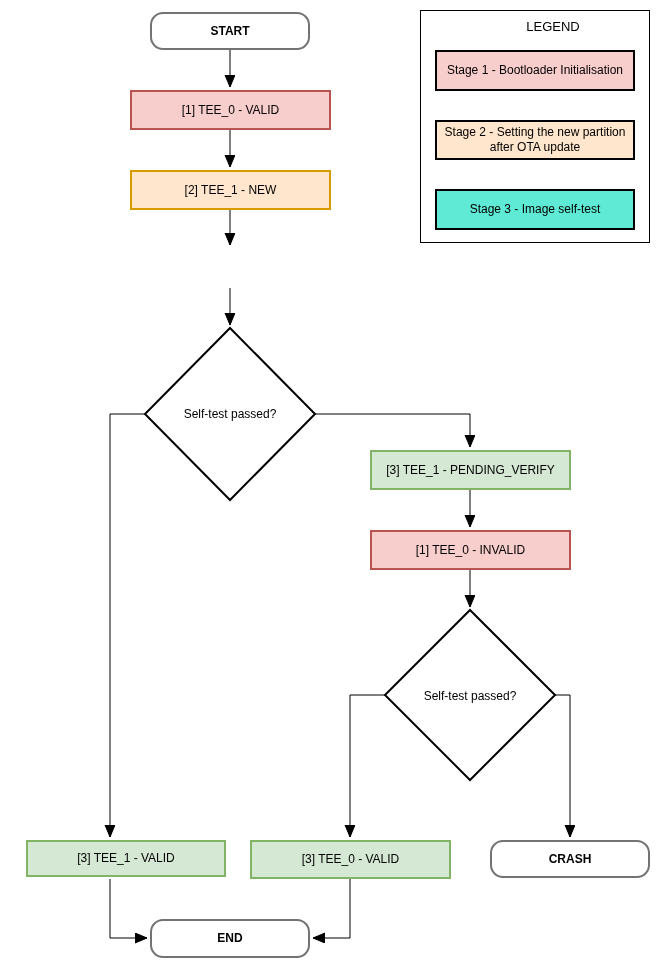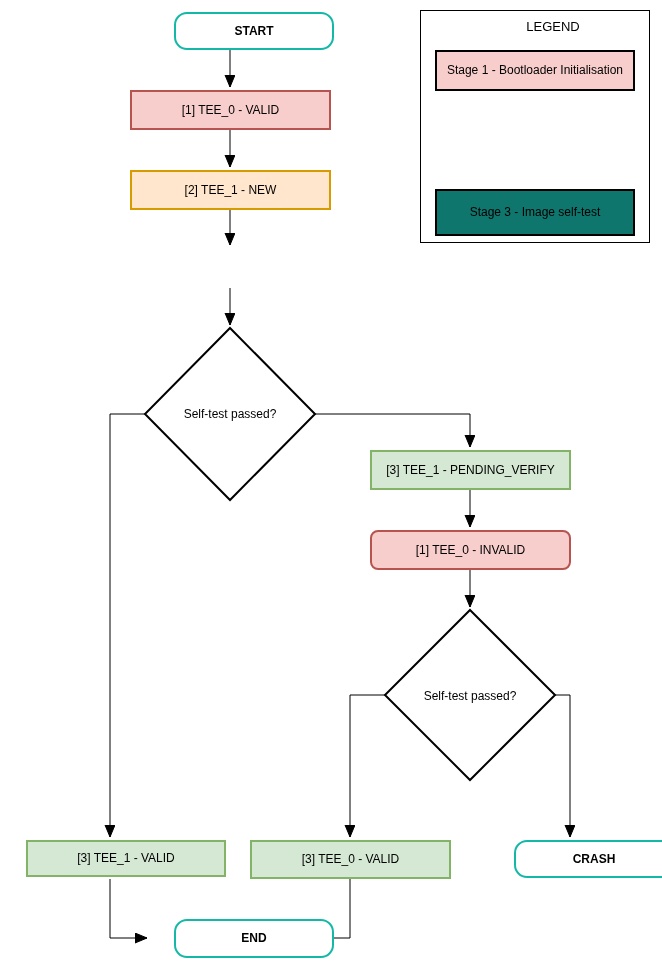--- a/index.html
+++ b/index.html
@@ -10,50 +10,50 @@
   .canvas * { box-sizing:border-box; }
   svg.wires { position:absolute; left:0; top:0; z-index:1; }
   .node {
     position:absolute; z-index:2; display:flex; align-items:center; justify-content:center;
     text-align:center; font-size:12px; line-height:1.25; padding:2px;
   }
   .rect { border:2px solid #000; background:#fff; }
   .stage1 { background:#F8CECC; border-color:#B85450; }
   .stage2 { background:#FFE6CC; border-color:#D79B00; }
   .stage3 { background:#D5E8D4; border-color:#82B366; }
-  .pill  { border:2px solid #14b8a6; background:#fff; border-radius:13px; font-weight:bold;margin-left:24px; }
+  .pill  { border:2px solid #737373; background:#fff; border-radius:13px; font-weight:bold; }
   .dlabel { background:transparent; z-index:3; }
 
   
   .n-start { left:150px; top:12px;  width:160px; height:38px; }
   .n-a     { left:130px; top:90px;  width:201px; height:40px; }
   .n-b     { left:130px; top:170px; width:201px; height:40px; }
   .n-c     { left:130px; top:248px; width:201px; height:40px; }
   .d1-label{ left:145px; top:399px; width:170px; height:30px; }
   .n-d     { left:370px; top:450px; width:201px; height:40px;align-items:center; }
-  .n-e     { left:370px; top:530px; width:201px; height:40px;border-radius:8px; }
+  .n-e     { left:370px; top:530px; width:201px; height:40px; }
   .d2-label{ left:385px; top:681px; width:170px; height:30px; }
   .n-f     { left:10px;  top:840px; width:200px; height:37px;margin-left:16px; }
   .n-g     { left:250px; top:840px; width:201px; height:39px; }
   .n-crash { left:490px; top:840px; width:160px; height:38px; }
   .n-end   { left:150px; top:919px; width:160px; height:39px; }
 
   
   .legend-box {
     position:absolute; left:420px; top:10px; width:230px; height:233px;
     border:1px solid #000; background:#fff; z-index:2;
   }
   .legend-title {
     position:absolute; left:420px; top:18px; width:230px; height:16px; z-index:3;
     display:flex; align-items:center; justify-content:center; font-size:13px;padding-left:36px;
   }
   .lg { border:2px solid #000; z-index:3; }
   .lg-1 { left:435px; top:50px;  width:200px; height:41px; background:#F8CECC; }
   .lg-2 { left:435px; top:120px; width:200px; height:40px; background:#FFE6CC; }
-  .lg-3 { left:435px; top:189px; width:200px; height:47px; background:#0f766e; }
+  .lg-3 { left:435px; top:189px; width:200px; height:41px; background:#5eead4; }
 </style>
 </head>
 <body>
 
 <div class="canvas">
 
   <svg class="wires" width="662" height="971" viewBox="0 0 662 971">
     <defs>
       <marker id="arrow" markerUnits="userSpaceOnUse" markerWidth="13" markerHeight="11" refX="12" refY="5" orient="auto">
         <path d="M0,0 L12,5 L0,10 Z" fill="#000" stroke="#000"></path>
@@ -117,17 +117,20 @@
     <span>CRASH</span>
   </div>
 
   <div class="legend-box"></div>
   <div class="legend-title">
     <span>LEGEND</span>
   </div>
   <div class="node lg lg-1">
     <span>Stage 1 - Bootloader Initialisation</span>
   </div>
+  <div class="node lg lg-2">
+    <span>Stage 2 - Setting the new partition after OTA update</span>
+  </div>
   <div class="node lg lg-3">
     <span>Stage 3 - Image self-test</span>
   </div>
 
 </div>
 
 </body></html>

